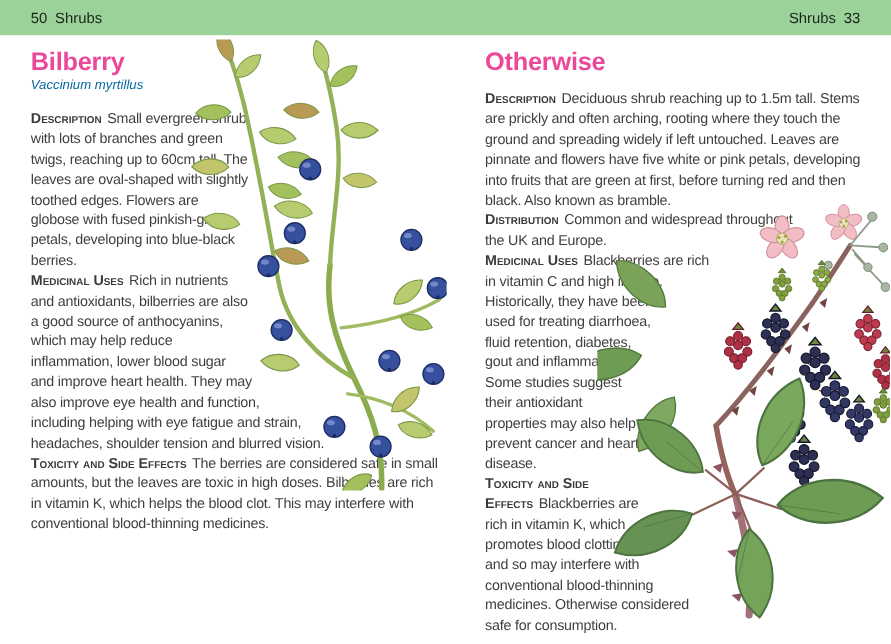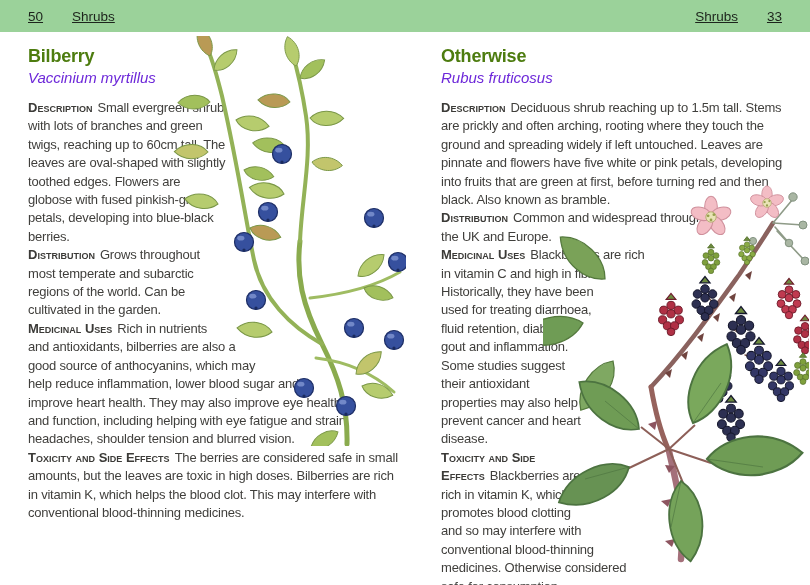--- a/index.html
+++ b/index.html
@@ -8,30 +8,30 @@
     background:#ffffff;
     font-family:"Liberation Sans", sans-serif;
   }
   .band{
     position:absolute;top:0;left:0;width:810px;height:32px;
     background:#9bd29a;
     display:flex;justify-content:space-between;align-items:center;
     padding:0 28px;box-sizing:border-box;
     color:#1d241c;font-size:13.5px;
   }
-  .folio{display:flex;gap:29px;align-items:flex-start;text-decoration:underline;}
+  .folio{display:flex;gap:7px;align-items:flex-start;}
   .page{position:absolute;top:32px;}
   .page-left{left:28px;width:374px;}
   .page-right{left:441px;width:354px;}
   .title{
-    font-size:18px;font-weight:bold;color:#4d7c0f;
+    font-size:23px;font-weight:bold;color:#ec4899;
     margin:12px 0 0 0;letter-spacing:-0.2px;line-height:24px;
   }
   .latin{
-    font-size:15px;font-style:italic;color:#6d28d9;
+    font-size:12px;font-style:italic;color:#0369a1;
     margin:1px 0 0 0;line-height:17px;
   }
   .bodytext{
     margin-top:13px;font-size:13px;line-height:18.4px;color:#403f3c;
     letter-spacing:-0.2px;
   }
   .bodytext p{margin:0;}
   .label{
     font-weight:bold;font-variant:small-caps;letter-spacing:0;
     margin-right:5px;color:#3b3a37;text-align:center;
@@ -63,29 +63,27 @@
     <span>33</span>
   </div>
 </div>
 
 <div class="page page-left">
   <h1 class="title">Bilberry</h1>
   <p class="latin">Vaccinium myrtillus</p>
   <div class="bodytext">
     <div class="wrapshape wrap-bilberry" aria-hidden="true"></div>
     <p><span class="label">Description</span><span>Small evergreen shrub with lots of branches and green twigs, reaching up to 60cm tall. The leaves are oval-shaped with slightly toothed edges. Flowers are globose with fused pinkish-green petals, developing into blue-black berries.</span></p>
-    <p><span class="label">Distribution</span><span>Grows throughout most temperate and subarctic regions of the world. Can be cultivated in the garden.</span></p>
     <p><span class="label">Medicinal Uses</span><span>Rich in nutrients and antioxidants, bilberries are also a good source of anthocyanins, which may help reduce inflammation, lower blood sugar and improve heart health. They may also improve eye health and function, including helping with eye fatigue and strain, headaches, shoulder tension and blurred vision.</span></p>
     <p><span class="label">Toxicity and Side Effects</span><span>The berries are considered safe in small amounts, but the leaves are toxic in high doses. Bilberries are rich in vitamin K, which helps the blood clot. This may interfere with conventional blood-thinning medicines.</span></p>
   </div>
 </div>
 
 <div class="page page-right">
   <h1 class="title">Otherwise</h1>
-  <p class="latin">Rubus fruticosus</p>
   <div class="bodytext">
     <p><span class="label">Description</span><span>Deciduous shrub reaching up to 1.5m tall. Stems are prickly and often arching, rooting where they touch the ground and spreading widely if left untouched. Leaves are pinnate and flowers have five white or pink petals, developing into fruits that are green at first, before turning red and then black. Also known as bramble.</span></p>
     <div class="wrapshape wrap-blackberry" aria-hidden="true"></div>
     <p><span class="label">Distribution</span><span>Common and widespread throughout the UK and Europe.</span></p>
     <p><span class="label">Medicinal Uses</span><span>Blackberries are rich in vitamin C and high in fibre. Historically, they have been used for treating diarrhoea, fluid retention, diabetes, gout and inflammation. Some studies suggest their antioxidant properties may also help prevent cancer and heart disease.</span></p>
     <p><span class="label">Toxicity and Side Effects</span><span>Blackberries are rich in vitamin K, which promotes blood clotting and so may interfere with conventional blood-thinning medicines. Otherwise considered safe for consumption.</span></p>
   </div>
 </div>
 
 <svg class="illu illu-bilberry" role="img" width="256" height="410" viewBox="0 0 256 410" aria-label="Watercolour of bilberry sprigs with oval toothed leaves and blue-black berries">

